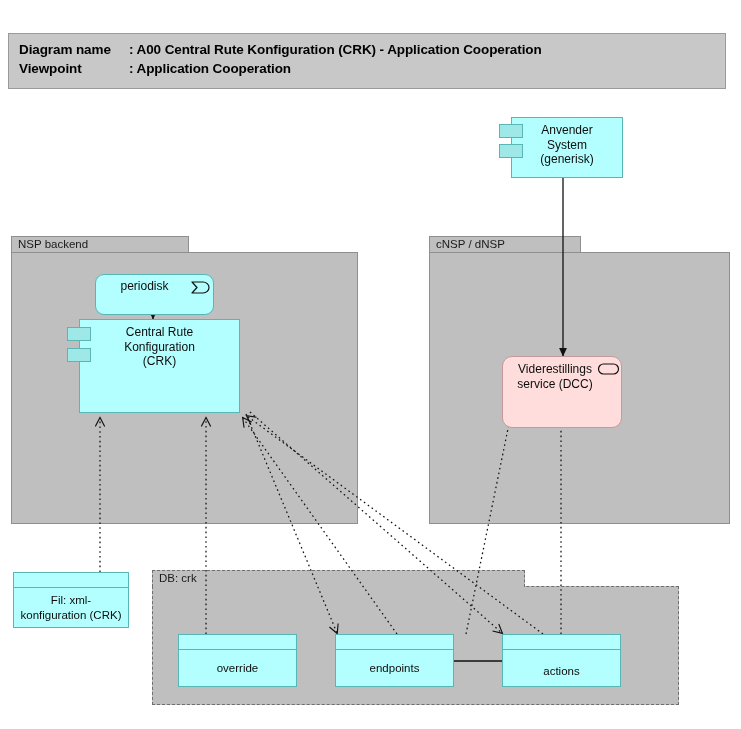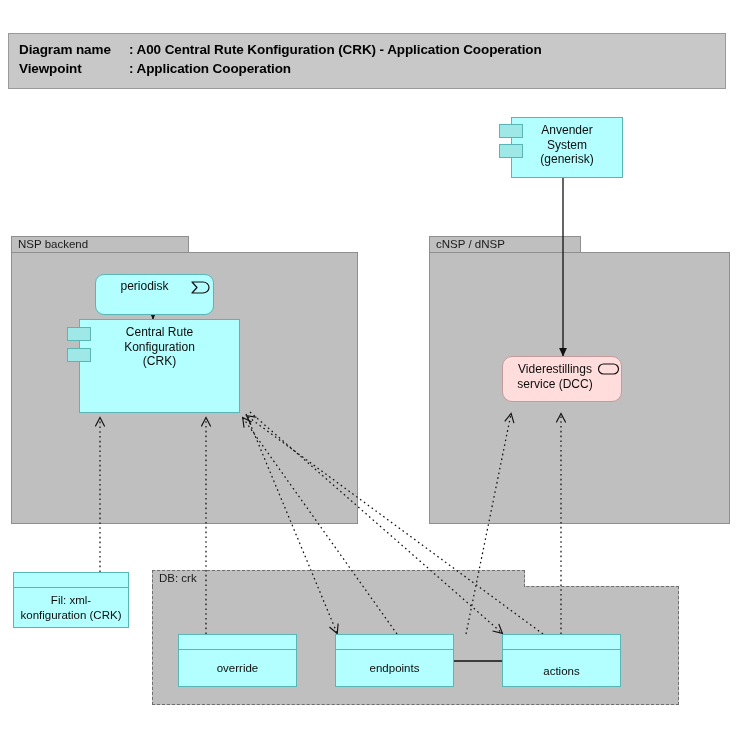--- a/index.html
+++ b/index.html
@@ -180,21 +180,21 @@
     </svg>
   </div>
 
   <div class="el el-app" style="left:79px;top:319px;width:161px;height:94px;">
     <div class="el-label">Central Rute Konfiguration
 (CRK)</div>
   </div>
   <div class="stub" style="left:67px;top:327px;"></div>
   <div class="stub" style="left:67px;top:348px;"></div>
 
-  <div class="el el-service" style="left:502px;top:356px;width:120px;height:46px;">
+  <div class="el el-service" style="left:502px;top:356px;width:120px;height:72px;">
     <div class="el-label" style="padding-left:8px;padding-right:22px;">Viderestillings
 service (DCC)</div>
   </div>
   <div class="icon-slot" style="left:597px;top:362px;width:24px;height:14px;">
     <svg width="24" height="14" viewBox="0 0 24 14">
       <rect x="1.5" y="2" width="20" height="10" rx="5" ry="5" fill="none" stroke="#111" stroke-width="1.2"></rect>
     </svg>
   </div>
 
   <div class="el el-object" style="left:13px;top:572px;width:116px;height:56px;">

